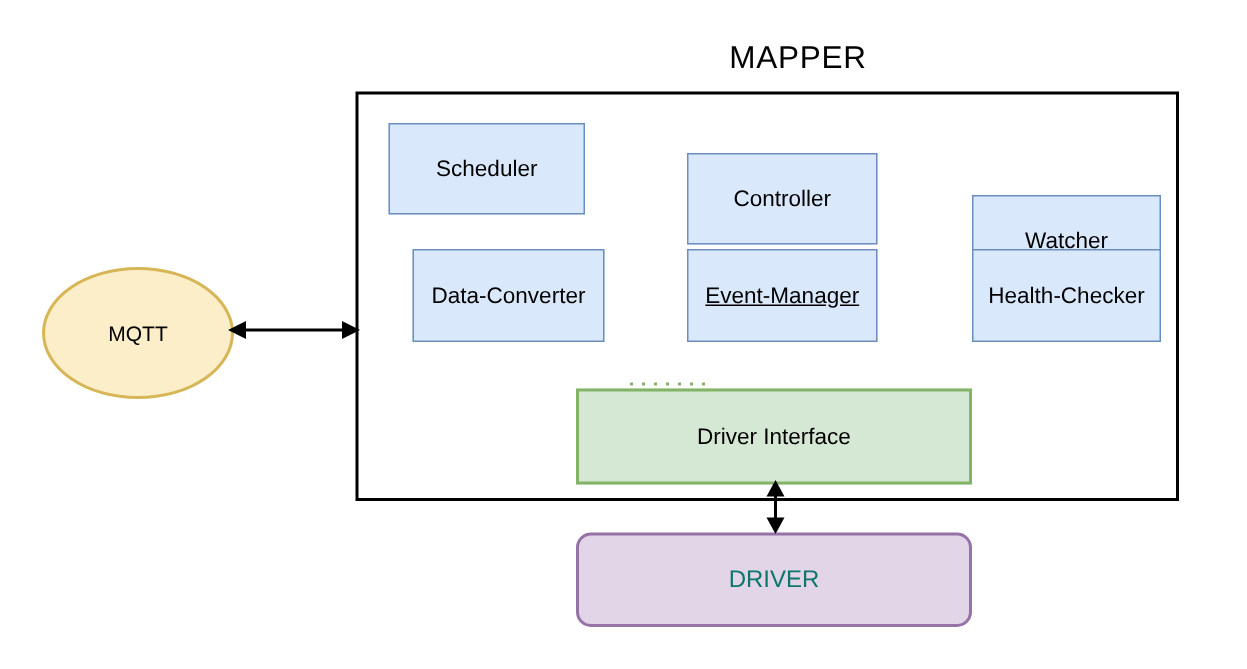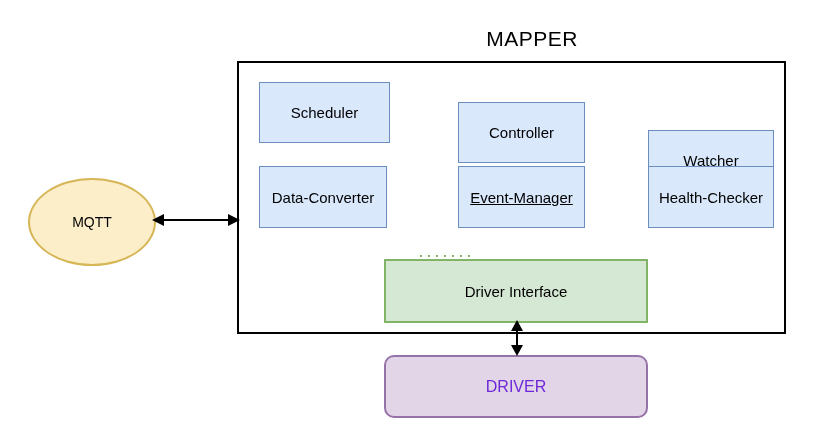--- a/index.html
+++ b/index.html
@@ -43,21 +43,21 @@
     align-items: center;
     justify-content: center;
     font-size: 15px;
     color: #000000;
     box-sizing: border-box;
     white-space: nowrap;
   }
   .box-scheduler      { left: 259px; top: 82px;  width: 131px; height: 61px; }
   .box-controller     { left: 458px; top: 82px;  width: 127px; height: 61px; margin-top: 20px; }
   .box-watcher        { left: 648px; top: 82px;  width: 126px; height: 61px; margin-top: 48px; }
-  .box-data-converter { left: 259px; top: 166px; width: 128px; height: 62px; }
+  .box-data-converter { left: 275px; top: 166px; width: 128px; height: 62px; }
   .box-event-manager  { left: 458px; top: 166px; width: 127px; height: 62px; text-decoration: underline; }
   .box-health-checker { left: 648px; top: 166px; width: 126px; height: 62px; }
 
   .driver-interface-box {
     position: absolute;
     left: 384px;
     top: 259px;
     width: 264px;
     height: 64px;
     background: #d5e8d4;
@@ -86,21 +86,21 @@
     top: 355px;
     width: 264px;
     height: 63px;
     background: #e1d5e7;
     border: 2px solid #9673a6;
     border-radius: 10px;
     display: flex;
     align-items: center;
     justify-content: center;
     font-size: 16px;
-    color: #6d28d9;
+    color: #0f766e;
     box-sizing: border-box;
   }
   .mqtt-ellipse {
     position: absolute;
     left: 28px;
     top: 178px;
     width: 128px;
     height: 88px;
     background: #fdeeca;
     border: 2px solid #d6b656;

